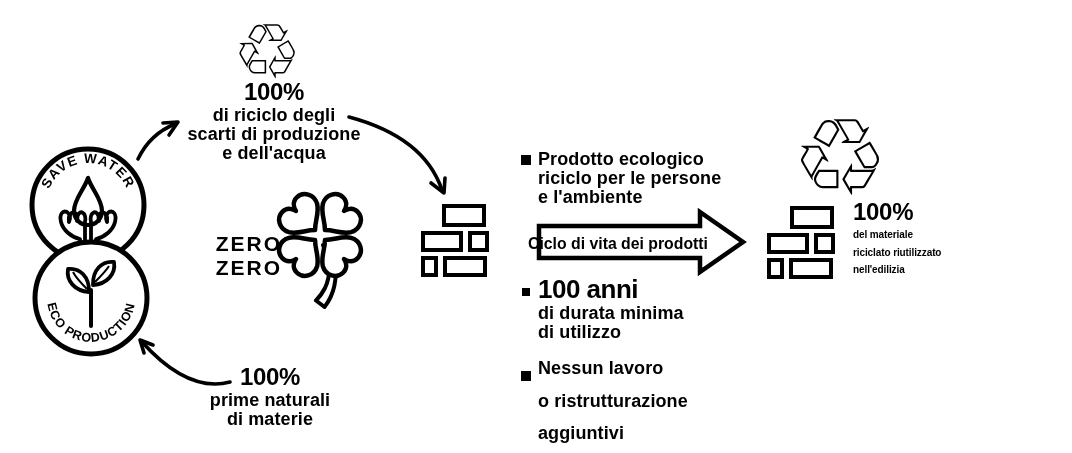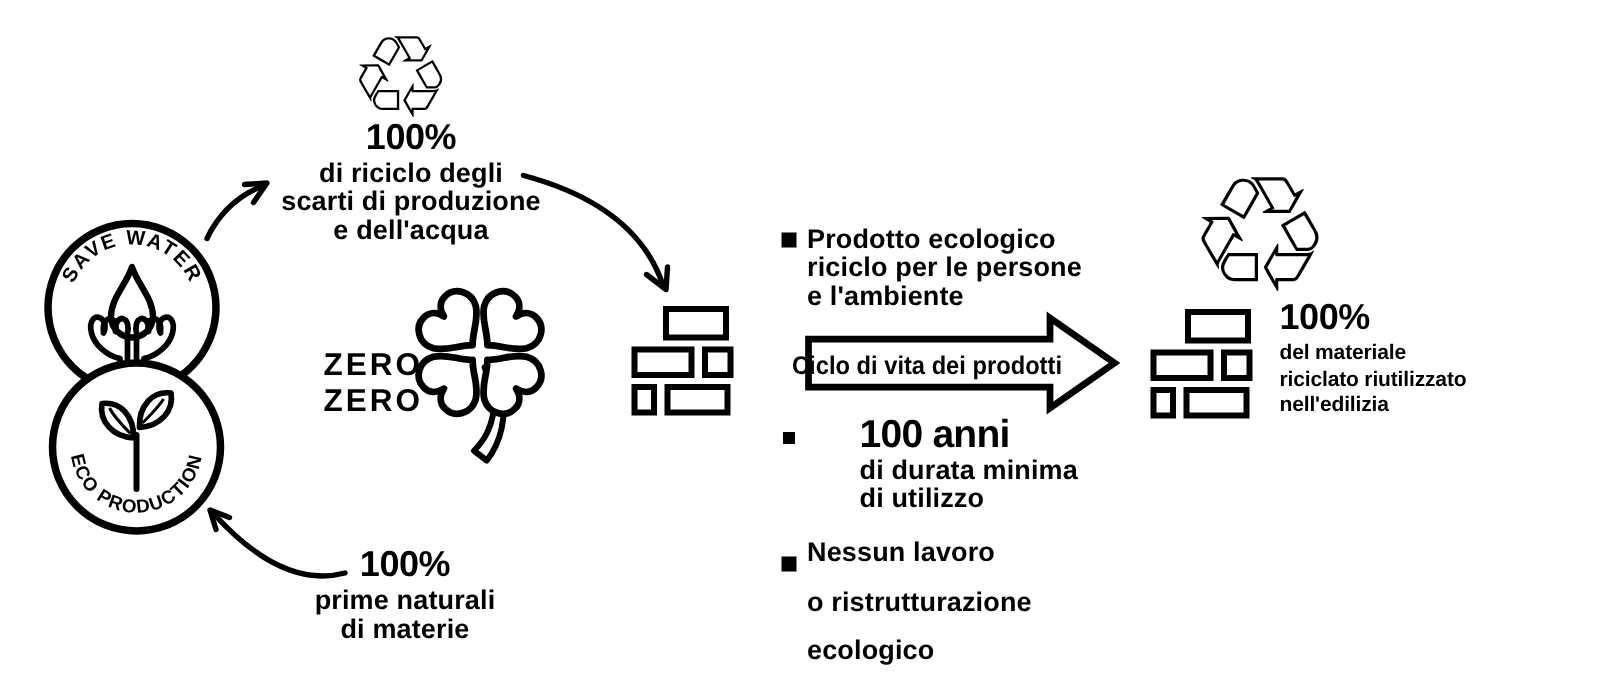--- a/index.html
+++ b/index.html
@@ -6,32 +6,32 @@
   .canvas {
     position:relative; width:1072px; height:453px; background:#ffffff;
     font-family:"Liberation Sans", sans-serif; color:#000; overflow:hidden;
   }
   .abs { position:absolute; }
   svg.overlay { position:absolute; left:0; top:0; pointer-events:none; }
 
   .stat { text-align:center; }
   .stat-value { font-size:24px; line-height:28px; font-weight:800; letter-spacing:-0.3px; }
   .small-line { font-size:18px; line-height:19px; font-weight:800; letter-spacing:0.1px; }
-  .small-tight { font-size:14px; line-height:17.5px; font-weight:800; letter-spacing:-0.1px; }
+  .small-tight { font-size:10px; line-height:17.5px; font-weight:800; letter-spacing:-0.1px; }
 
   .block-top    { left:177px; top:78px;  width:194px; }
   .block-bottom { left:180px; top:363px; width:180px; }
   .block-right  { left:853px; top:198px; width:210px; text-align:left; }
   .block-right .stat-value { text-align:left; }
 
   .zero-waste { left:178px; top:232px; width:104px; text-align:right;
     font-size:21px; line-height:24px; font-weight:800; letter-spacing:2px; }
 
   .benefits { left:538px; top:150px; width:225px; }
-  .benefit-2 { margin-top:67px;margin-left:35px; }
+  .benefit-2 { margin-top:67px; }
   .benefit-3 { margin-top:17px; }
   .benefit-value { font-size:26px; line-height:30px; font-weight:800; letter-spacing:-0.5px; }
   .benefit-2 .small-line { line-height:19px; }
   .benefit-3 .small-line { line-height:19.5px;margin-top:13px; }
 
   .bullet-sq { position:absolute; background:#000; }
   .sq1 { left:521px; top:155px; width:10px; height:10px; }
   .sq2 { left:522px; top:288px; width:8px;  height:8px;  }
   .sq3 { left:521px; top:371px; width:10px; height:10px; }
 
@@ -187,21 +187,21 @@
       <div class="small-line">e l'ambiente</div>
     </div>
     <div class="benefit-2">
       <div class="benefit-value">100 anni</div>
       <div class="small-line">di durata minima</div>
       <div class="small-line">di utilizzo</div>
     </div>
     <div class="benefit-3">
       <div class="small-line">Nessun lavoro</div>
       <div class="small-line">o ristrutturazione</div>
-      <div class="small-line">ecologico</div>
+      <div class="small-line">aggiuntivi</div>
     </div>
   </div>
 
   <div class="abs block-right">
     <div class="stat-value">100%</div>
     <div class="small-tight">del materiale</div>
     <div class="small-tight">riciclato riutilizzato</div>
     <div class="small-tight">nell'edilizia</div>
   </div>
 

